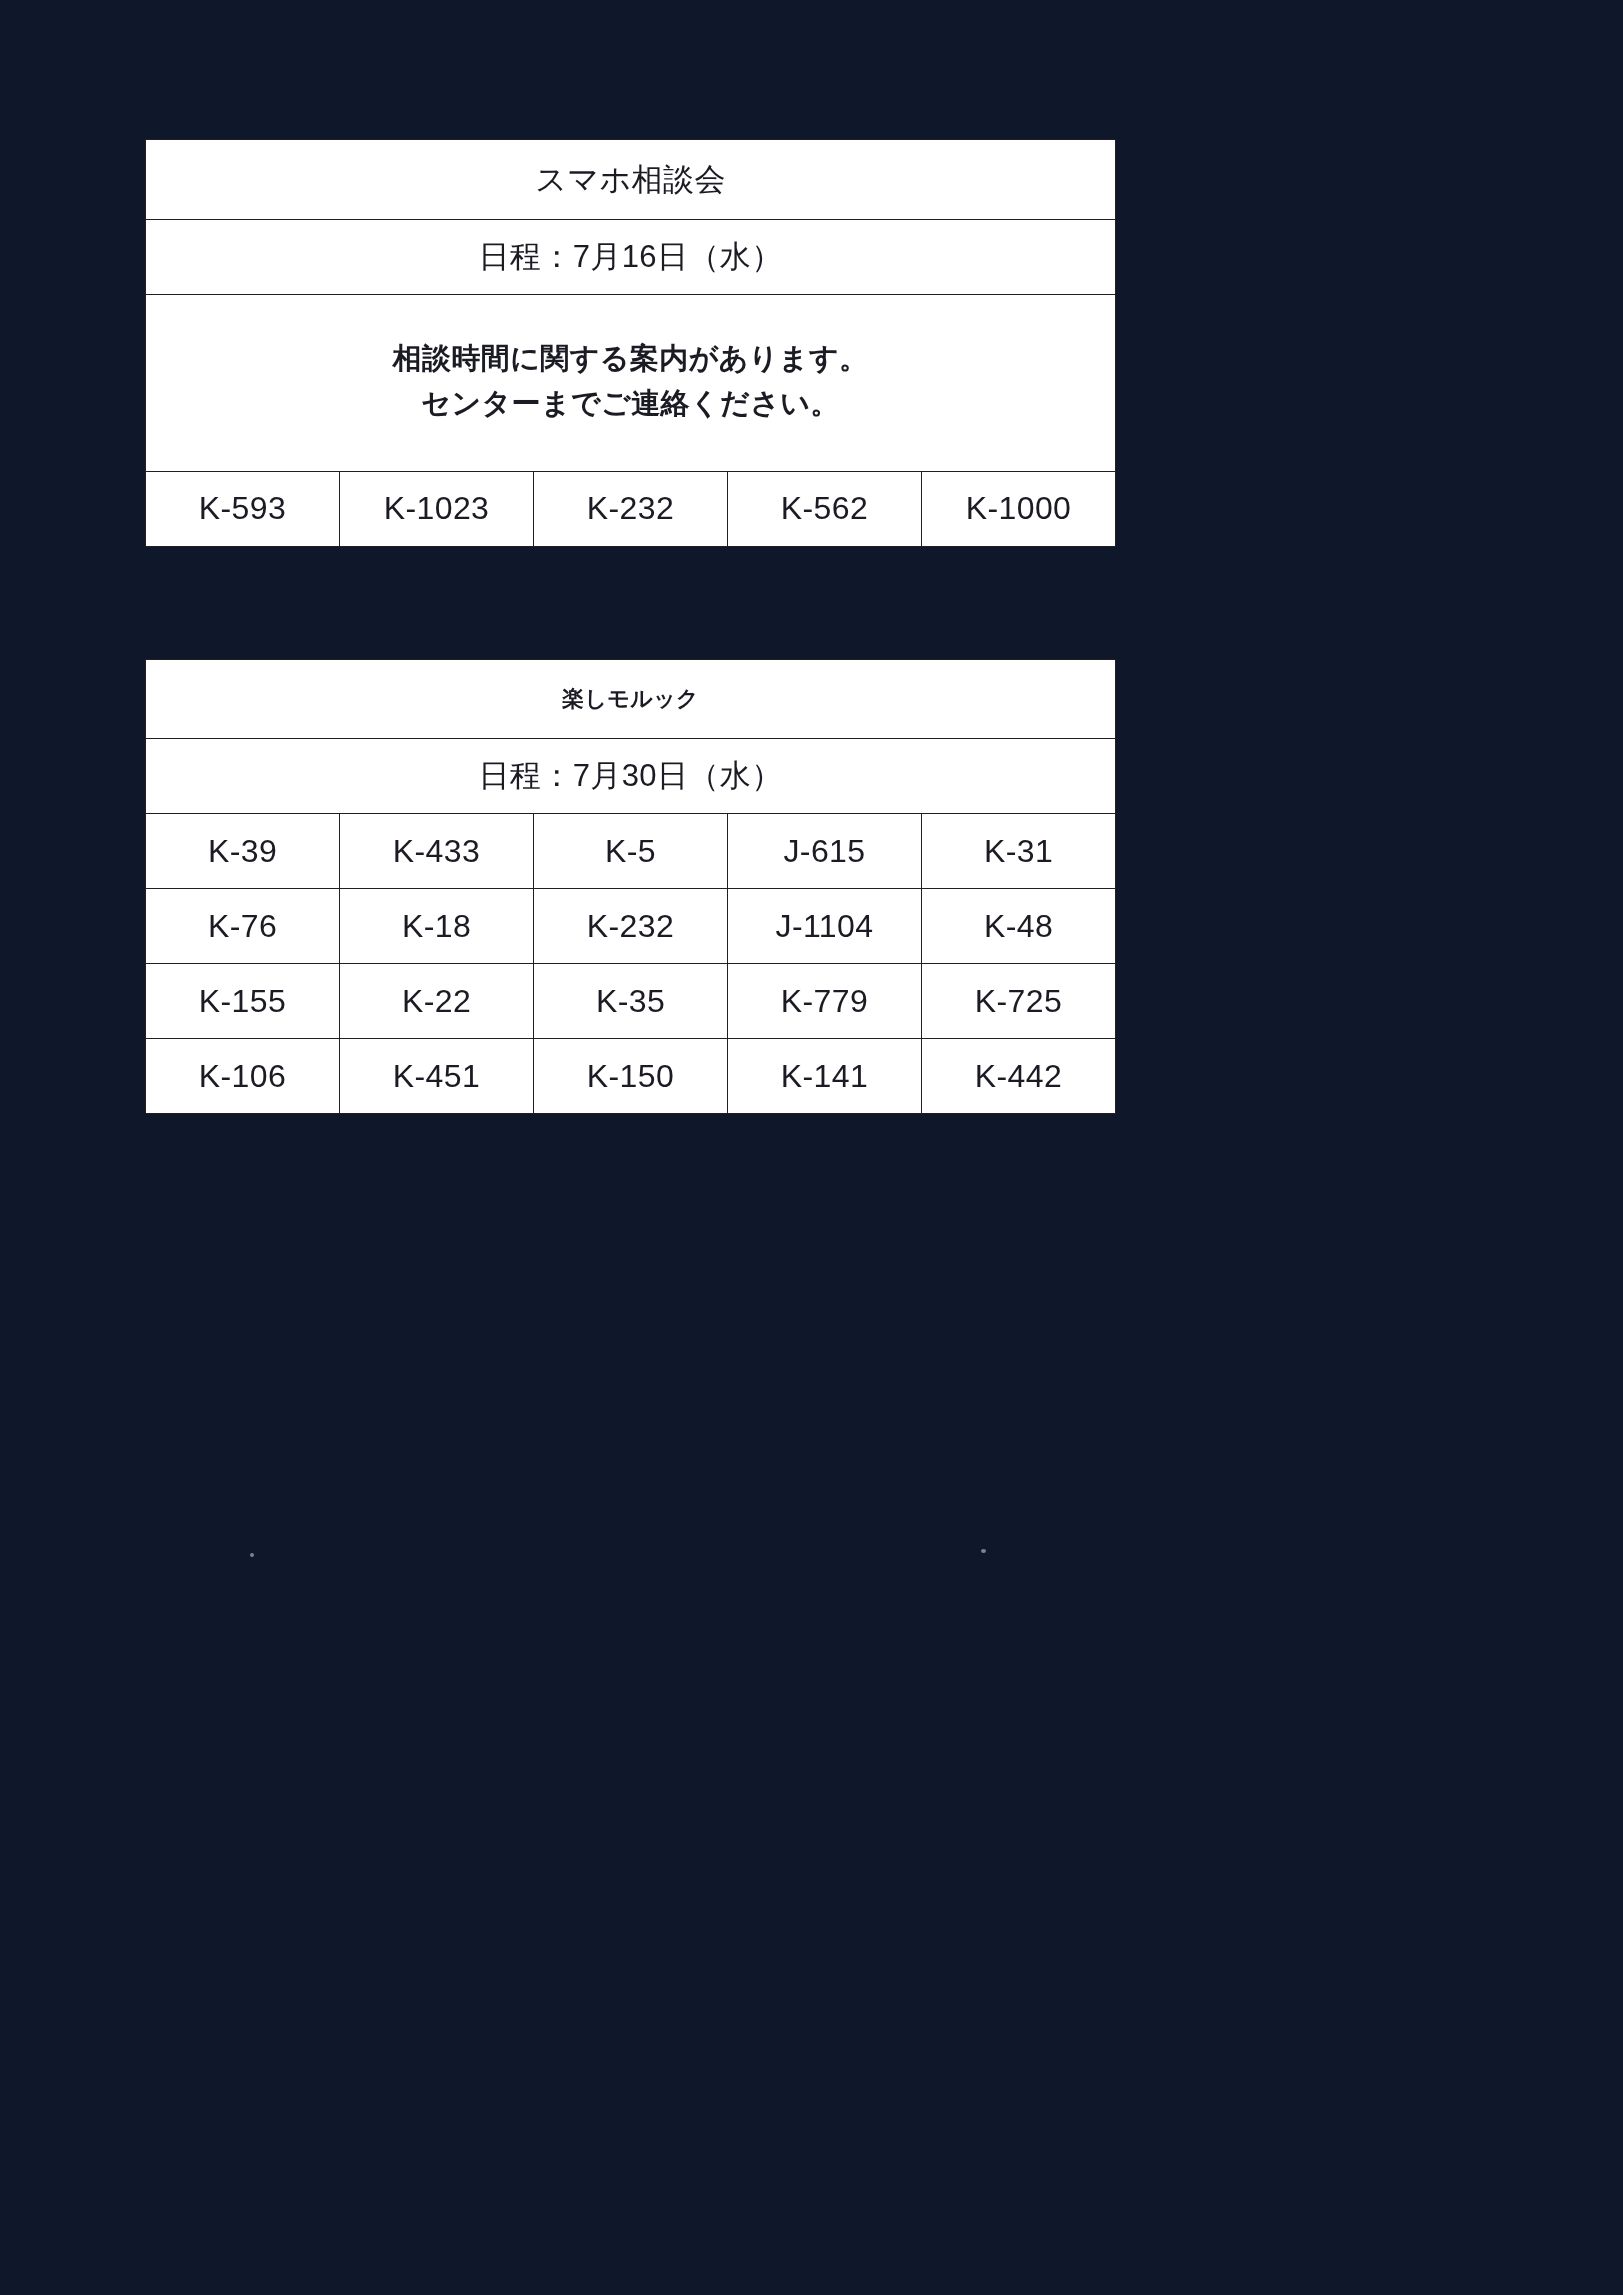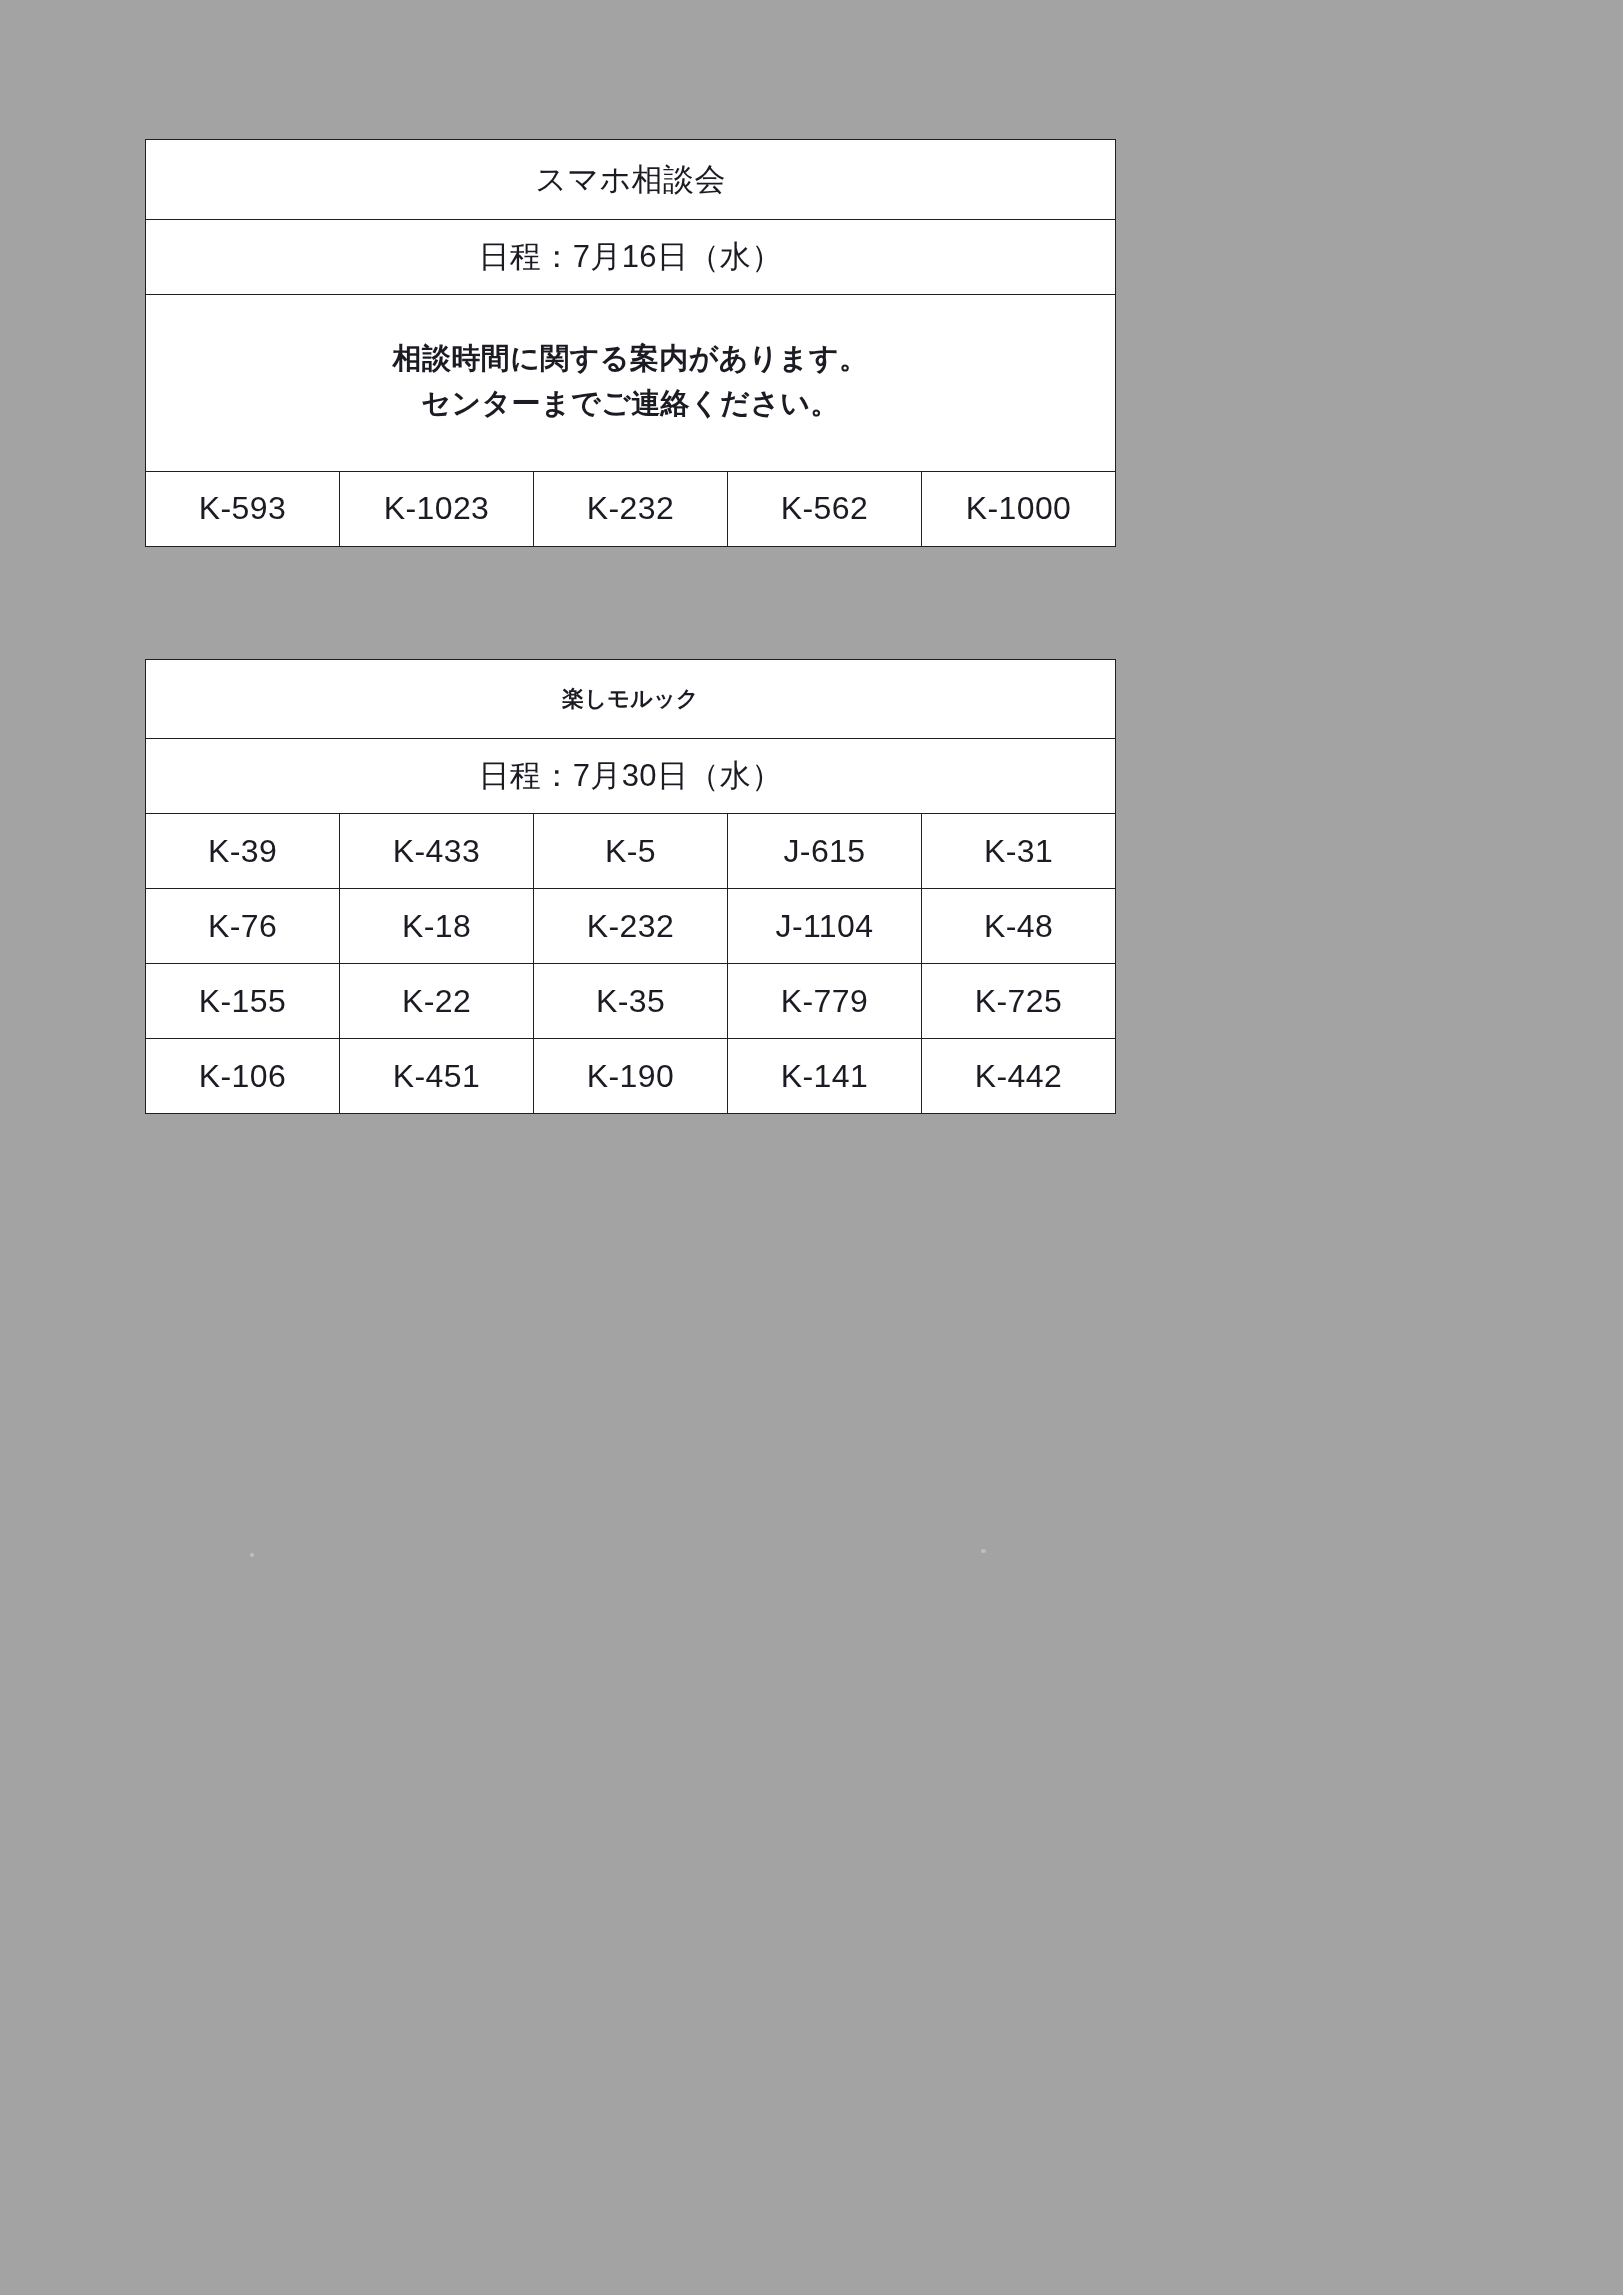--- a/index.html
+++ b/index.html
@@ -15,21 +15,21 @@
     position: relative;
     overflow: hidden;
   }
 
   .page {
     position: absolute;
     top: 0;
     left: 0;
     width: 1623px;
     height: 2295px;
-    background: #a3a3a3;
+    background: #0f172a;
   }
 
   .doc-table {
     position: absolute;
     border-collapse: collapse;
     table-layout: fixed;
     background: #ffffff;
   }
 
   .doc-table td {
@@ -169,21 +169,21 @@
       <tr>
         <td class="code-cell">K-155</td>
         <td class="code-cell">K-22</td>
         <td class="code-cell">K-35</td>
         <td class="code-cell">K-779</td>
         <td class="code-cell">K-725</td>
       </tr>
       <tr>
         <td class="code-cell">K-106</td>
         <td class="code-cell">K-451</td>
-        <td class="code-cell">K-190</td>
+        <td class="code-cell">K-150</td>
         <td class="code-cell">K-141</td>
         <td class="code-cell">K-442</td>
       </tr>
     </tbody>
   </table>
 
   <span class="speckle" style="left:250px; top:1553px; width:4.2px; height:4.2px;"></span>
   <span class="speckle" style="left:981px; top:1549px; width:5px; height:4.2px;"></span>
 
 </div>

